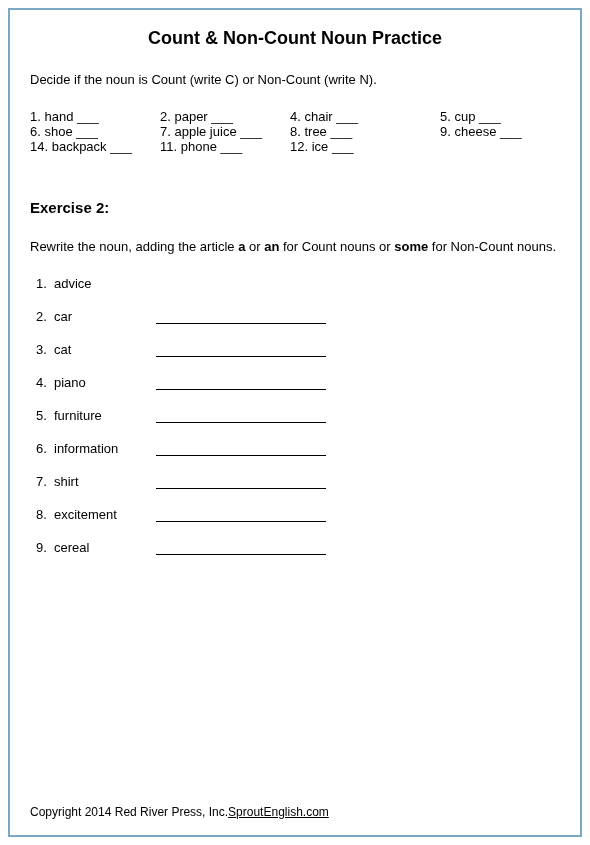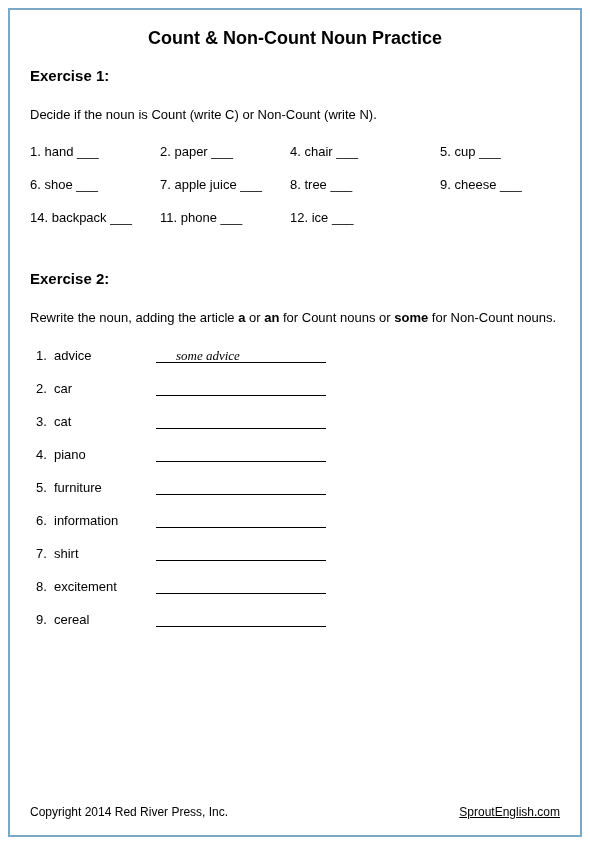--- a/index.html
+++ b/index.html
@@ -38,21 +38,20 @@
       margin-bottom: 20px;
       line-height: 1.4;
       margin-top: 22px;
     }
     .instructions b {
       font-weight: bold;
     }
     .ex1-grid {
       display: grid;
       grid-template-columns: 130px 130px 150px auto;
-      row-gap: 18px;
       font-size: 13px;
       margin-bottom: 45px;
     }
     .ex1-item {
       white-space: nowrap;
     }
     .ex2-list {
       font-size: 13px;
     }
     .ex2-row {
@@ -81,35 +80,34 @@
       bottom: -2px;
       left: 20px;
       white-space: nowrap;
     }
     .footer {
       position: absolute;
       bottom: 16px;
       left: 20px;
       right: 20px;
       display: flex;
-      justify-content: space-between;
+      justify-content: flex-start;
       font-size: 12px;
     }
     .footer-link {
       text-decoration: underline;
     }
   </style>
 </head>
 <body>
 
 <div class="page">
 
   <h1 class="title">Count &amp; Non-Count Noun Practice</h1>
 
-  <h2 class="exercise-heading">Exercise 1:</h2>
   <p class="instructions">Decide if the noun is Count (write C) or Non-Count (write N).</p>
 
   <div class="ex1-grid">
     <span class="ex1-item">1. hand ___</span>
     <span class="ex1-item">2. paper ___</span>
     <span class="ex1-item">4. chair ___</span>
     <span class="ex1-item">5. cup ___</span>
     <span class="ex1-item">6. shoe ___</span>
     <span class="ex1-item">7. apple juice ___</span>
     <span class="ex1-item">8. tree ___</span>
@@ -121,23 +119,20 @@
 
   <h2 class="exercise-heading">Exercise 2:</h2>
   <p class="instructions">
     <span>Rewrite the noun, adding the article </span><b>a</b><span> or </span><b>an</b><span> for Count nouns or </span><b>some</b><span> for Non-Count nouns.</span>
   </p>
 
   <div class="ex2-list">
     <div class="ex2-row">
       <span class="ex2-num">1.</span>
       <span class="ex2-word">advice</span>
-      <span class="ex2-line">
-        <span class="ex2-answer">some advice</span>
-      </span>
     </div>
     <div class="ex2-row">
       <span class="ex2-num">2.</span>
       <span class="ex2-word">car</span>
       <span class="ex2-line"></span>
     </div>
     <div class="ex2-row">
       <span class="ex2-num">3.</span>
       <span class="ex2-word">cat</span>
       <span class="ex2-line"></span>

